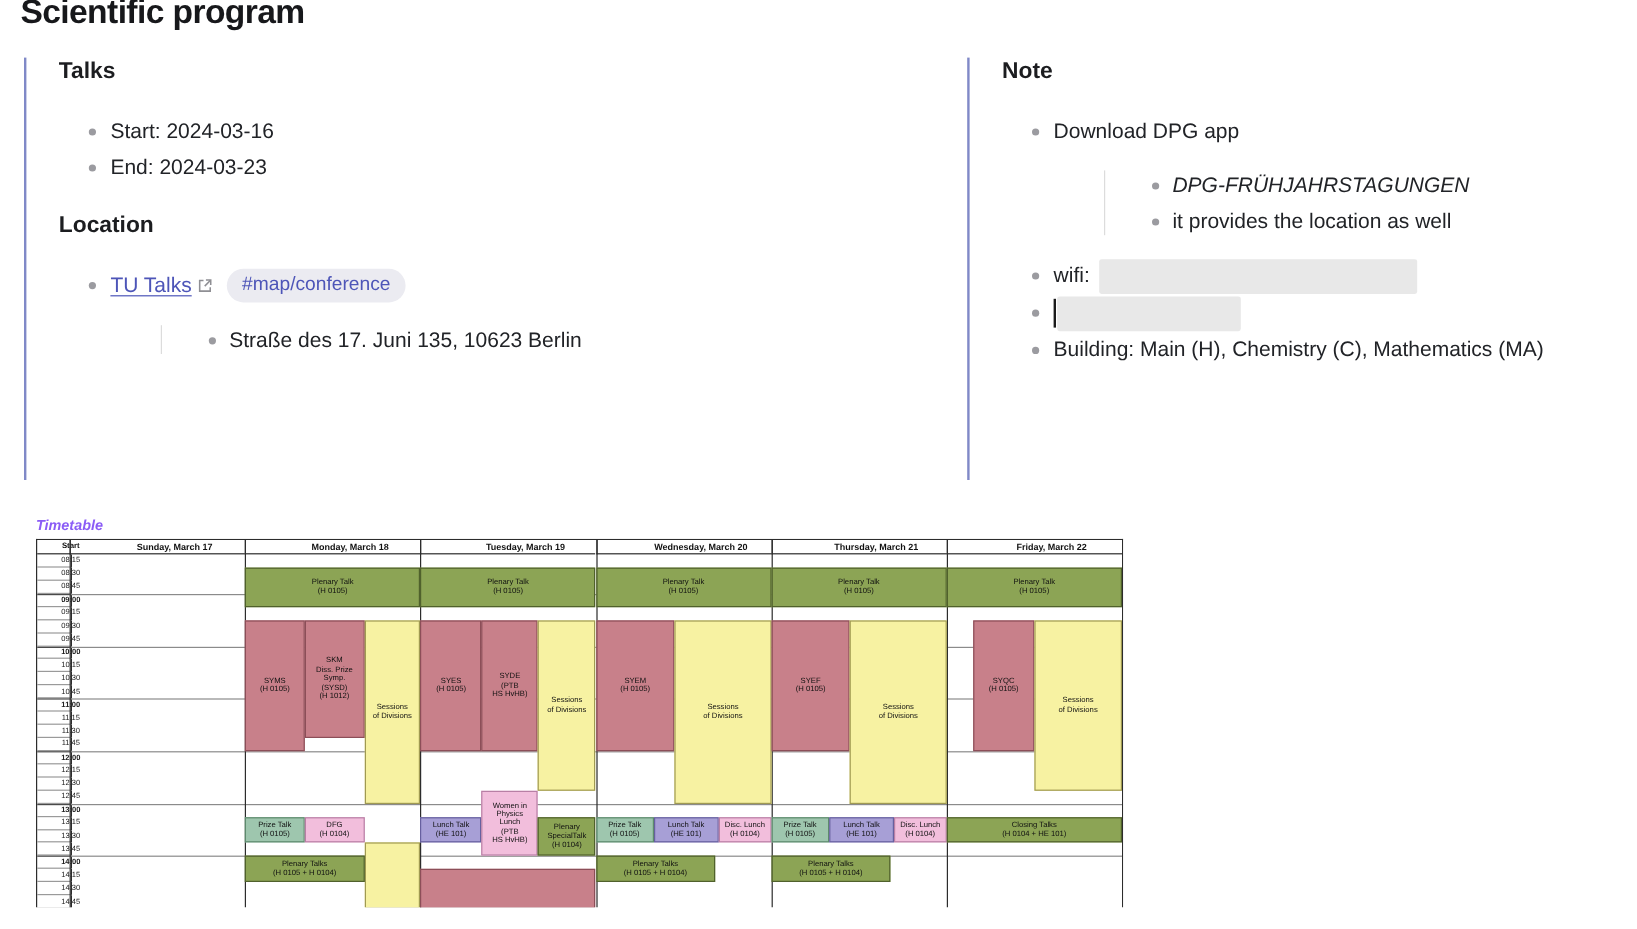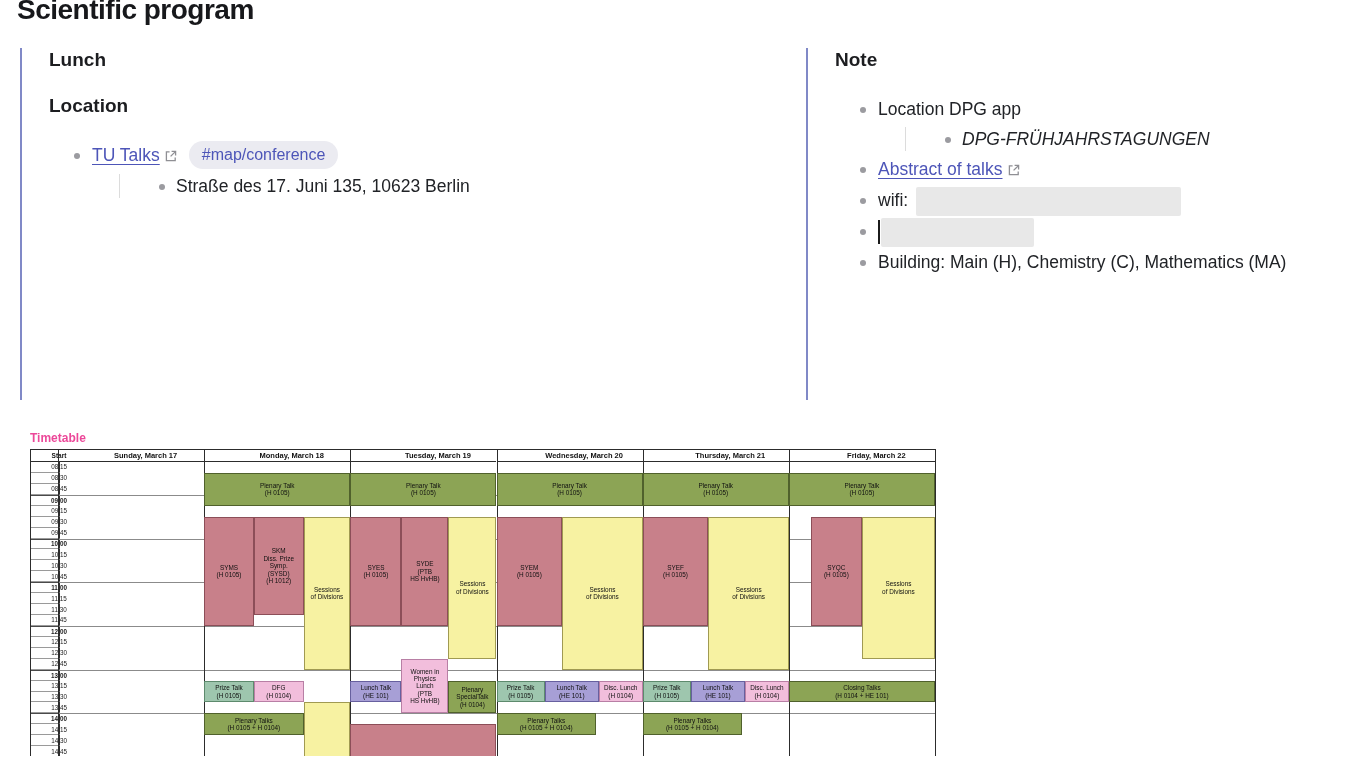--- a/index.html
+++ b/index.html
@@ -21,58 +21,62 @@
   h3.sec-head.mt{margin-top:22px;}
   ul.nlist{list-style:none;margin:22px 0 0 0;padding:0;}
   ul.nlist li{position:relative;font-size:17.5px;line-height:30px;white-space:nowrap;}
   li.l1{padding-left:43px;}
   li.l2{padding-left:84px;}
   li.l1::before,li.l2::before{
     content:"";position:absolute;top:13px;width:6px;height:6px;border-radius:50%;background:#9b9ba0;
   }
   li.l1::before{left:25px;}
   li.l2::before{left:67px;}
-  ul.nested{list-style:none;margin:0;padding:0;position:relative;}
+  ul.nested{list-style:none;margin:15px;padding:0;position:relative;}
   ul.nested::before{content:"";position:absolute;left:27px;top:3px;bottom:3px;width:1px;background:#dcdcdc;}
   .it{font-style:italic;}
   a.note-link{color:#4d55b8;text-decoration:underline;text-underline-offset:3px;cursor:pointer;}
   .ext-icon{display:inline-block;margin-left:5px;color:#8f8f94;vertical-align:-1px;}
   .tag-pill{
     display:inline-block;margin-left:12px;padding:0 13px;border-radius:15px;
     background:#ebebf1;color:#4d55b8;font-size:16px;line-height:28px;vertical-align:1px;cursor:pointer;
   }
   li.tall{line-height:32px;}
   .redact{display:inline-block;background:#e8e8e8;border-radius:2px;height:29px;vertical-align:middle;}
   .rd-1{width:392px;}
   .rd-2{width:265px;margin-left:8px;}
   .rd-3{width:153px;}
   .caret{display:inline-block;width:1.5px;height:24px;background:#1b1b1b;vertical-align:middle;margin-right:1px;}
   
-  .tt-label{position:absolute;left:30px;top:431px;font-size:12px;font-weight:700;color:#ec4899;}
+  .tt-label{position:absolute;left:30px;top:431px;font-size:12px;font-weight:700;color:#8b5cf6;font-style:italic;}
   #timetable-wrap{position:absolute;left:30px;top:449px;width:906px;height:307px;overflow:hidden;}
   #tt-inner{position:relative;width:904px;height:330px;background:#fff;
     border-top:1.4px solid #2c2c2c;border-left:1.4px solid #2c2c2c;border-right:1.4px solid #2c2c2c;}
   .tt-cell{position:absolute;box-sizing:border-box;display:flex;align-items:center;justify-content:center;text-align:center;padding-left:28px;}
   .tt-dayhead{font-size:7.5px;font-weight:700;color:#111;border-bottom:1px solid #2c2c2c;border-left:1px solid #2c2c2c;}
   .tt-starthead{font-size:6.5px;font-weight:700;color:#111;border-bottom:1px solid #2c2c2c;}
   .tt-time{font-size:6.3px;color:#222;border-bottom:0.8px solid #9a9a9a;}
   .tt-time.hour{font-weight:700;border-top:1px solid #4a4a4a;}
   .tt-vline{position:absolute;width:1px;background:#2c2c2c;top:0;}
   .tt-hline{position:absolute;height:1px;background:#8b8b8b;}
   .tt-block{position:absolute;box-sizing:border-box;display:flex;align-items:center;justify-content:center;
     text-align:center;font-size:6.4px;line-height:1.16;color:#101010;white-space:pre-line;border:1px solid #444;}
 </style>
 </head>
 <body>
 
 <h1 class="page-title">Scientific program</h1>
 
 <div class="note-col col-left">
   <div class="inner">
-    <h3 class="sec-head">Lunch</h3>
+    <h3 class="sec-head">Talks</h3>
+    <ul class="nlist">
+      <li class="l1">Start: 2024-03-16</li>
+      <li class="l1">End: 2024-03-23</li>
+    </ul>
     <h3 class="sec-head mt">Location</h3>
     <ul class="nlist">
       <li class="l1">
         <a class="note-link">TU Talks</a><span class="ext-icon"><svg width="12" height="12" viewBox="0 0 12 12" fill="none" stroke="currentColor" stroke-width="1.3">
               <path d="M4.6 1.8 H1.4 V10.6 H10.2 V7.4"></path>
               <path d="M6.6 1.4 H10.6 V5.4"></path>
               <path d="M10.4 1.6 L5.6 6.4"></path>
             </svg></span><span class="tag-pill">#map/conference</span>
         <ul class="nested">
           <li class="l2">Straße des 17. Juni 135, 10623 Berlin</li>
@@ -80,31 +84,25 @@
       </li>
     </ul>
   </div>
 </div>
 
 <div class="note-col col-right">
   <div class="inner">
     <h3 class="sec-head">Note</h3>
     <ul class="nlist">
       <li class="l1">
-        <span>Location DPG app</span>
+        <span>Download DPG app</span>
         <ul class="nested">
           <li class="l2 it">DPG-FRÜHJAHRSTAGUNGEN</li>
+          <li class="l2">it provides the location as well</li>
         </ul>
-      </li>
-      <li class="l1">
-        <a class="note-link">Abstract of talks</a><span class="ext-icon"><svg width="12" height="12" viewBox="0 0 12 12" fill="none" stroke="currentColor" stroke-width="1.3">
-              <path d="M4.6 1.8 H1.4 V10.6 H10.2 V7.4"></path>
-              <path d="M6.6 1.4 H10.6 V5.4"></path>
-              <path d="M10.4 1.6 L5.6 6.4"></path>
-            </svg></span>
       </li>
       <li class="l1 tall"><span>wifi:</span><span class="redact rd-2"></span></li>
       <li class="l1 tall"><span class="caret"></span><span class="redact rd-3"></span></li>
       <li class="l1">Building: Main (H), Chemistry (C), Mathematics (MA)</li>
     </ul>
   </div>
 </div>
 
 <div class="tt-label">Timetable</div>
 <div id="timetable-wrap">

